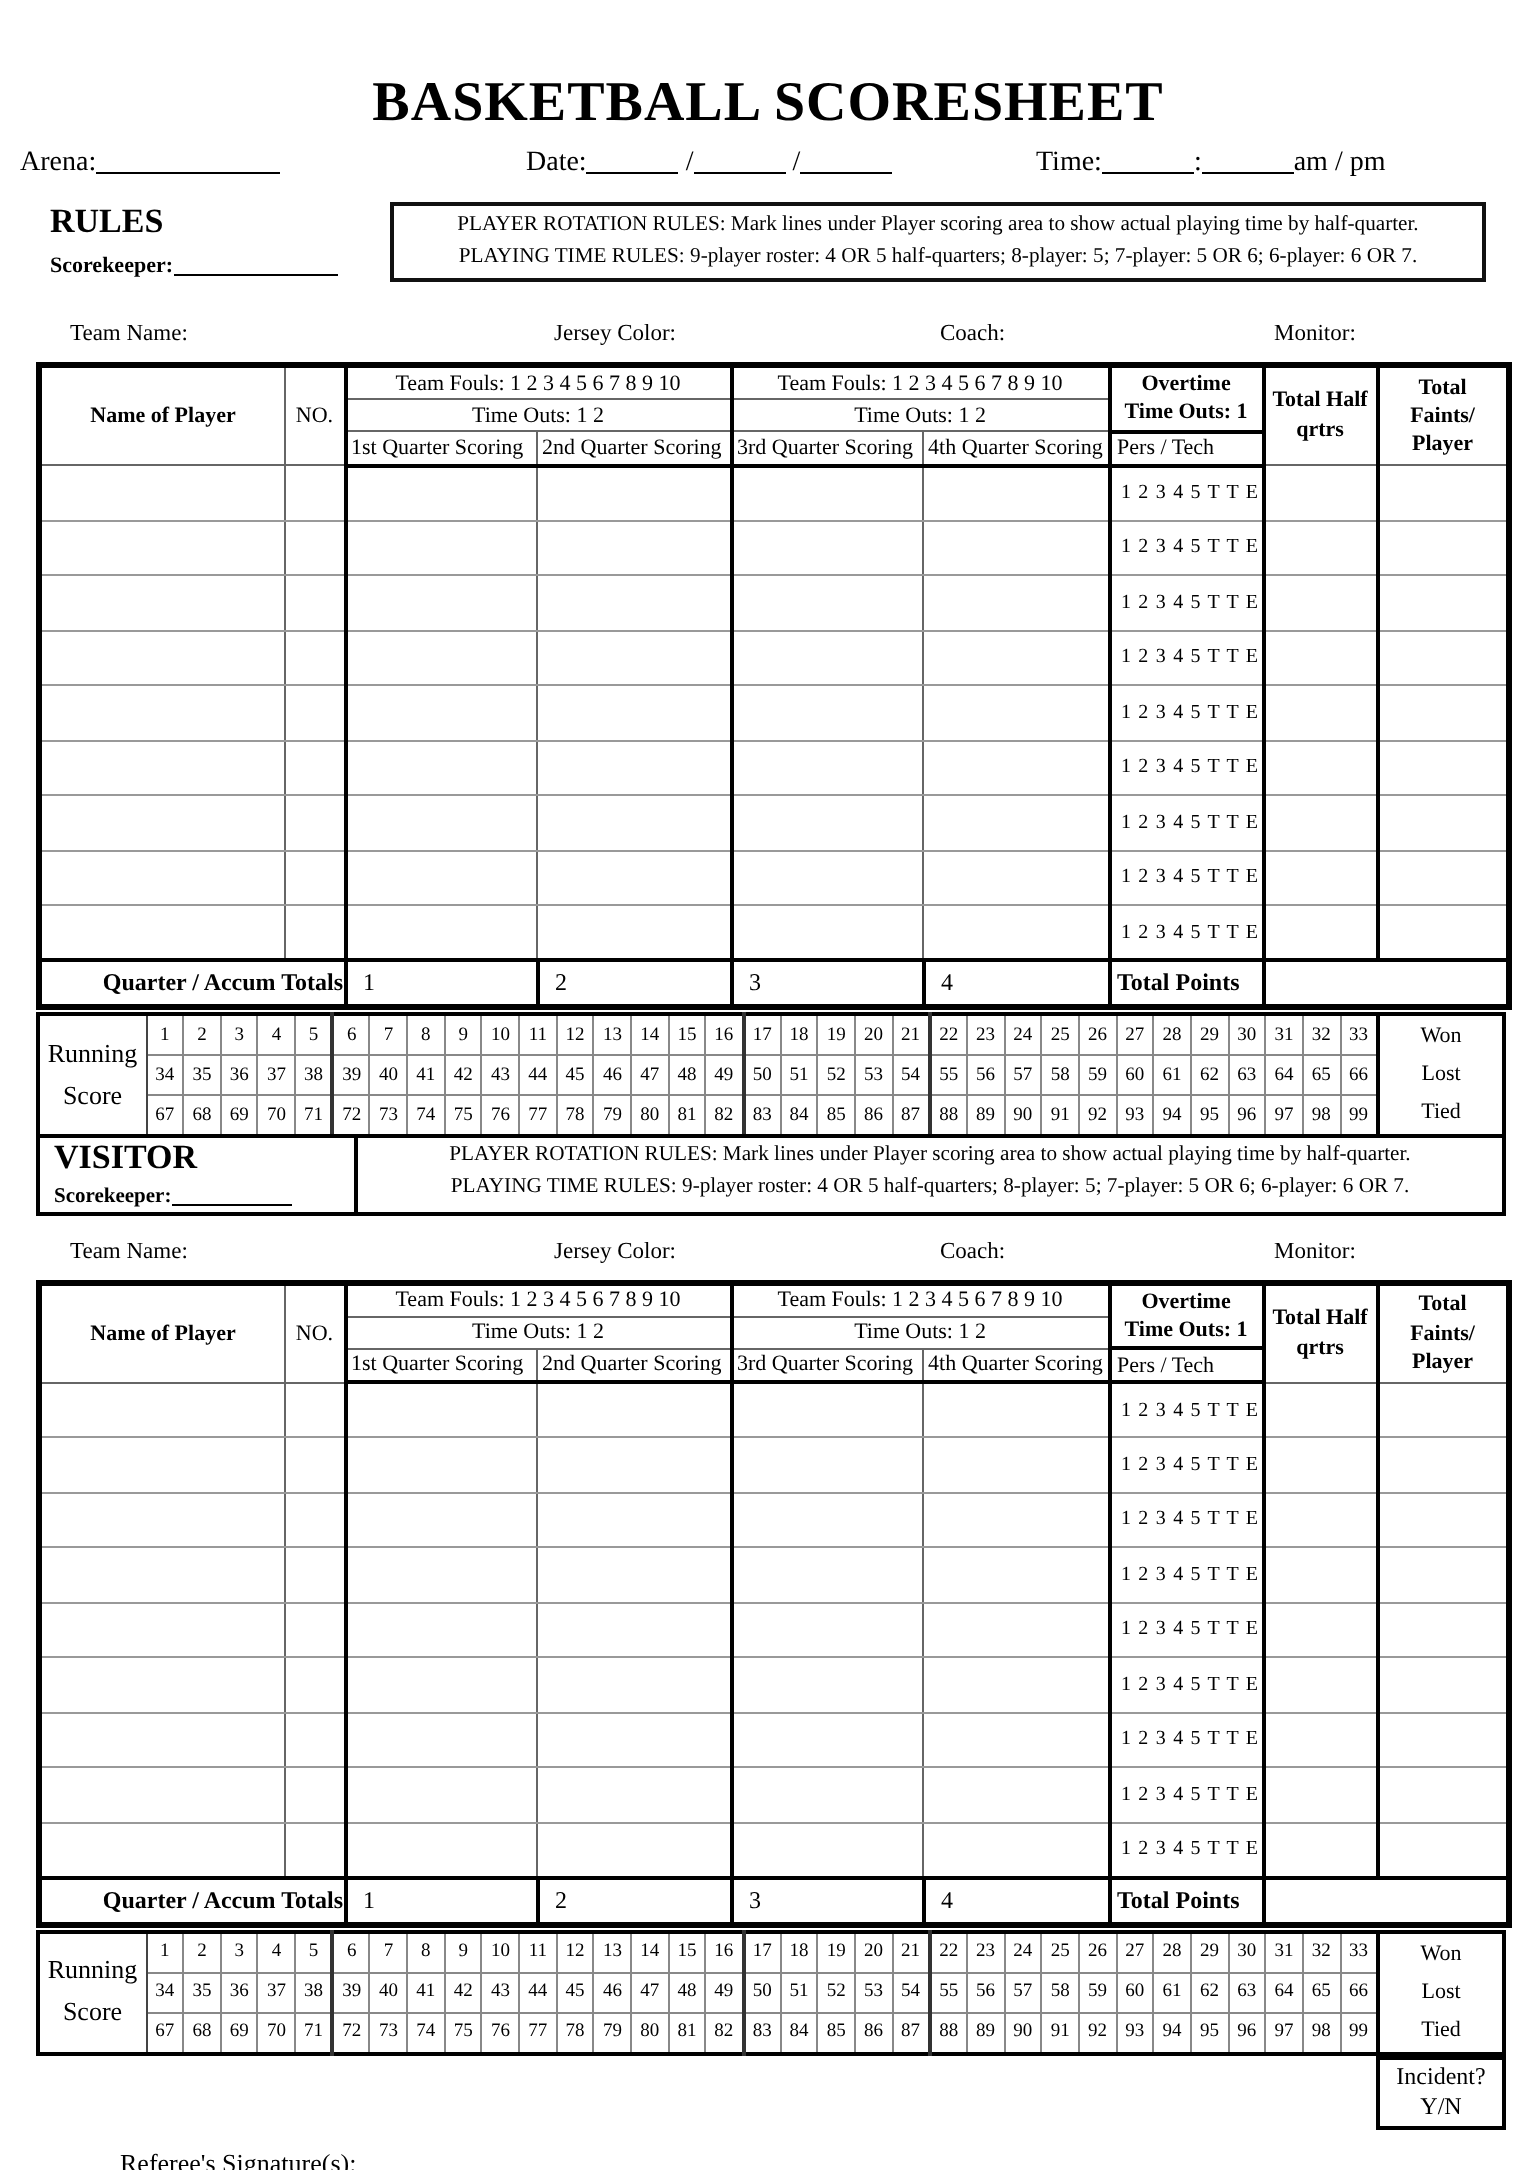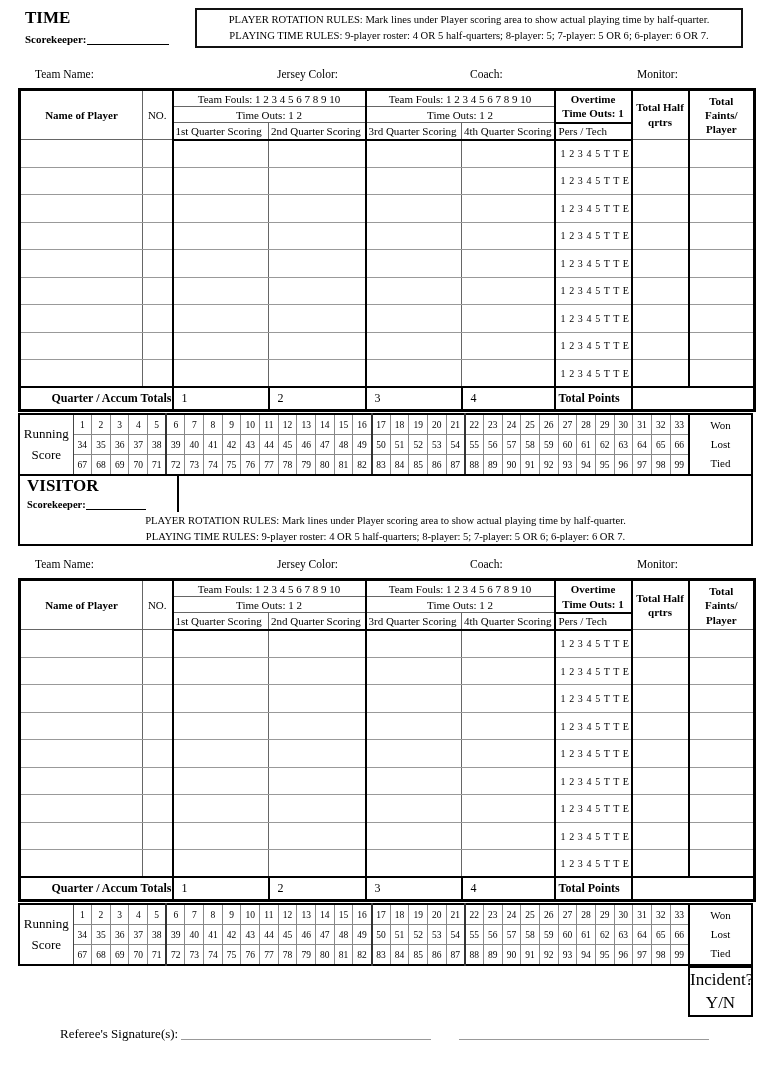--- a/index.html
+++ b/index.html
@@ -51,42 +51,48 @@
 
   
   .running{margin-left:18px;width:735px;border:2.5px solid #000;margin-top:1px;}
   .running td{padding:0;}
   .run-label{width:54px;text-align:center;font-size:13px;line-height:1.6;border-right:1px solid #444;}
   .run-num{border:1px solid #888;text-align:center;font-size:9.5px;height:19px;}
   .run-num.bR{border-right:2px solid #333 !important;}
   .run-result{width:63px;border-left:2px solid #000;text-align:center;font-size:11px;line-height:19px;}
 
   
-  .visitor-box{margin-left:18px;width:731px;border:2.5px solid #000;margin-top:-2px;display:flex;flex-direction:column;}
+  .visitor-box{margin-left:18px;width:731px;border:2.5px solid #000;margin-top:-2px;display:flex;}
   .vb-left{width:150px;border-right:2px solid #000;padding:1px 0 2px 7px;}
   .v-label{font-size:17px;font-weight:bold;line-height:1.1;}
   .v-keeper{font-size:10.5px;font-weight:bold;}
   .vb-right{flex:1;text-align:center;font-size:10.6px;line-height:1.5;padding-top:1px;}
 
   .incident-box{width:61px;margin-left:688px;border:2px solid #000;text-align:center;
-    font-size:17px;line-height:1.3;padding:1px 0;margin-top:0px;}
+    font-size:12px;line-height:1.3;padding:1px 0;margin-top:0px;}
 
   .referee-row{margin-left:60px;margin-top:9px;font-size:13px;white-space:nowrap;}
   .sig-line{display:inline-block;width:250px;border-bottom:1.4px solid #999;height:12px;margin-bottom:-2px;}
   .sig-gap{display:inline-block;width:28px;}
 </style>
 </head>
 <body>
 
 <div class="sheet">
 
-
+  <div class="title">BASKETBALL SCORESHEET</div>
+
+  <div class="info-row">
+    <span class="ig" style="left:10px"><span>Arena:</span><span class="blank w90"></span></span>
+    <span class="ig" style="left:263px"><span>Date:</span><span class="blank w48"></span> <span>/</span><span class="blank w48"></span> <span>/</span><span class="blank w48"></span></span>
+    <span class="ig" style="left:518px"><span>Time:</span><span class="blank w48"></span><span>:</span><span class="blank w48"></span><span>am / pm</span></span>
+  </div>
 
   <div class="home-block">
-    <div class="home-label">TIME</div>
+    <div class="home-label">RULES</div>
     <div class="home-keeper"><span>Scorekeeper:</span><span class="blank w85"></span></div>
     <div class="rules-box">
       <div>PLAYER ROTATION RULES: Mark lines under Player scoring area to show actual playing time by half-quarter.</div>
       <div>PLAYING TIME RULES: 9-player roster:  4 OR 5 half-quarters;  8-player: 5;  7-player: 5 OR 6;  6-player: 6 OR 7.</div>
     </div>
   </div>
 
   <div class="team-host" id="home-section">
   <div class="team-info-row">
     <span style="left:35px">Team Name:</span>

